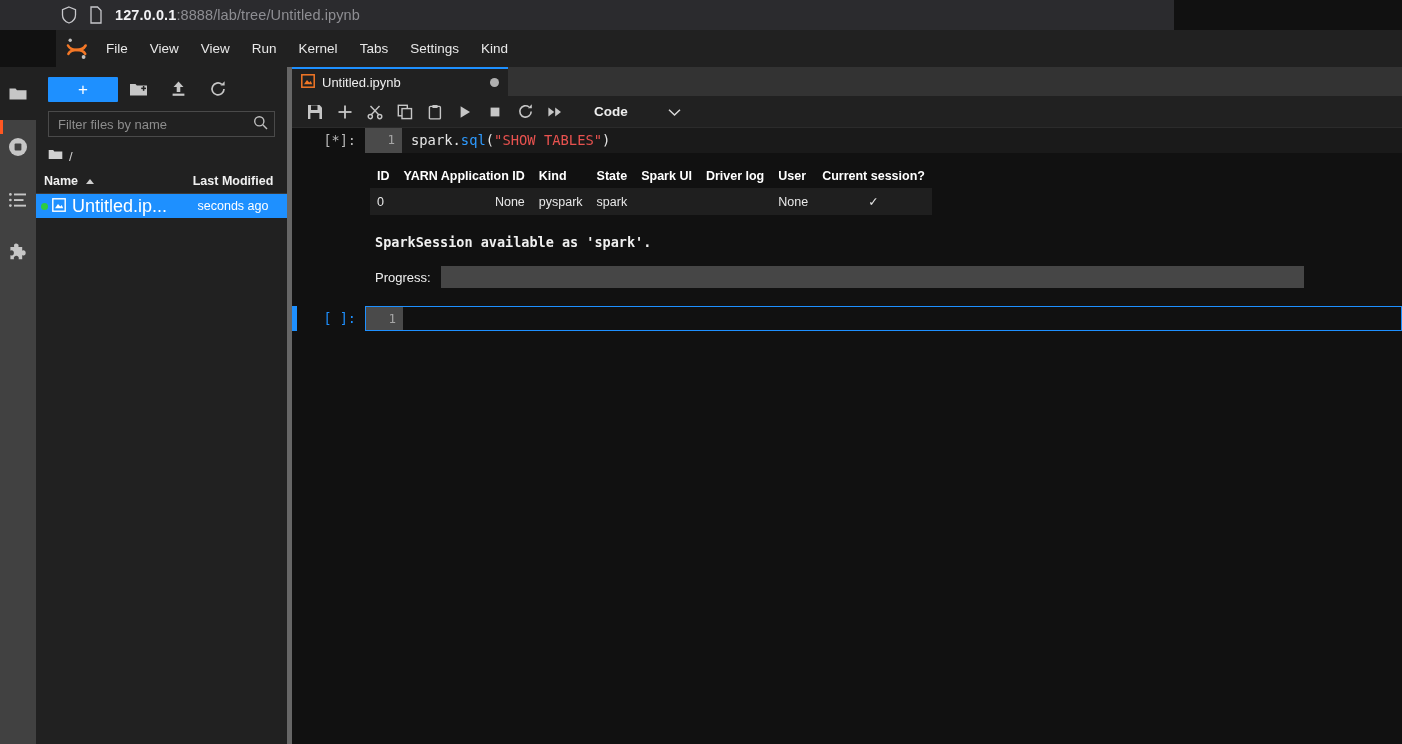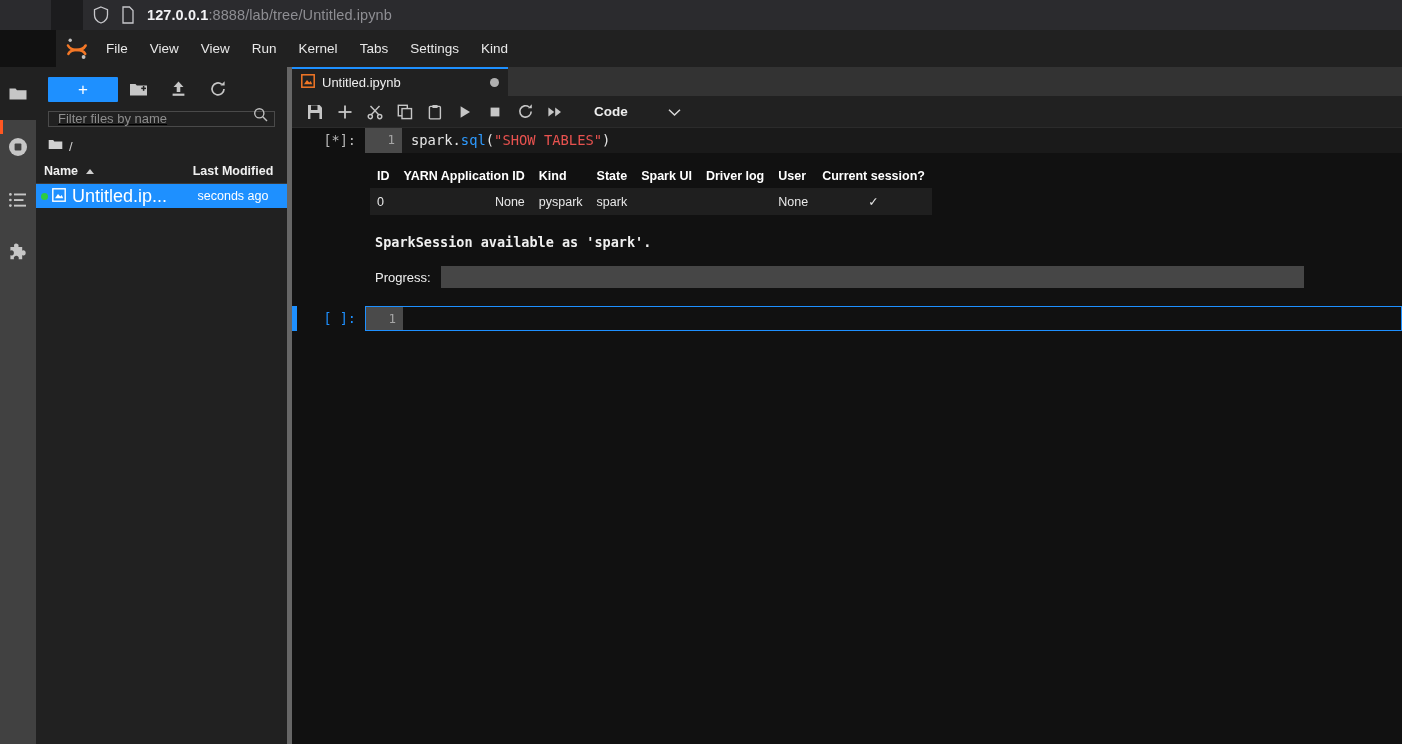--- a/index.html
+++ b/index.html
@@ -16,25 +16,24 @@
     position: relative;
     width: 1402px;
     height: 744px;
     background: #111111;
   }
 
   
   .urlbar {
     position: absolute;
     left: 0; top: 0;
-    width: 1402px; height: 30px;
+    width: 1174px; height: 30px;
     background: #1c1c1e;
     display: flex;
     align-items: center;
-    gap: 32px;
   }
   .urlbar-left-pad {
     width: 51px; height: 30px;
     background: #2b2b2e;
   }
   .urlbar-field {
     flex: 1;
     height: 30px;
     background: #2b2b2e;
     display: flex;
@@ -129,27 +128,26 @@
   .tb-icon-btn {
     width: 40px; height: 28px;
     display: flex; align-items: center; justify-content: center;
     cursor: pointer;
     background: none; border: none;
   }
   .tb-icon-btn svg { display: block; }
 
   .filter-wrap {
     margin: 0 12px;
-    height: 16px;
+    height: 26px;
     border: 1px solid #4a4a4a;
     display: flex;
-    align-items: flex-end;
+    align-items: center;
     padding: 0 6px 0 9px;
     background: #212121;
-    text-decoration: underline;
   }
   .filter-input {
     flex: 1;
     background: transparent;
     border: none;
     outline: none;
     color: #b5b5b5;
     font-size: 13px;
     font-family: "Liberation Sans", sans-serif;
   }

